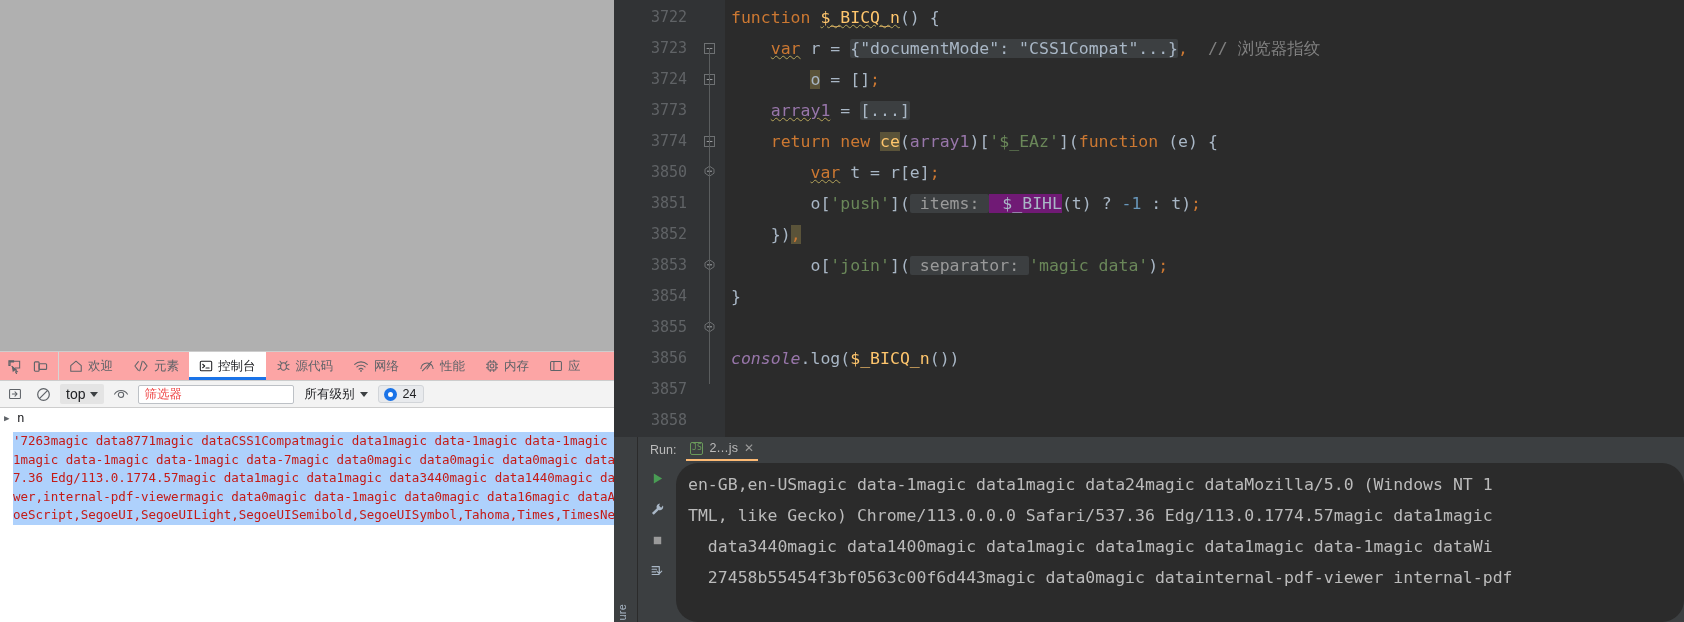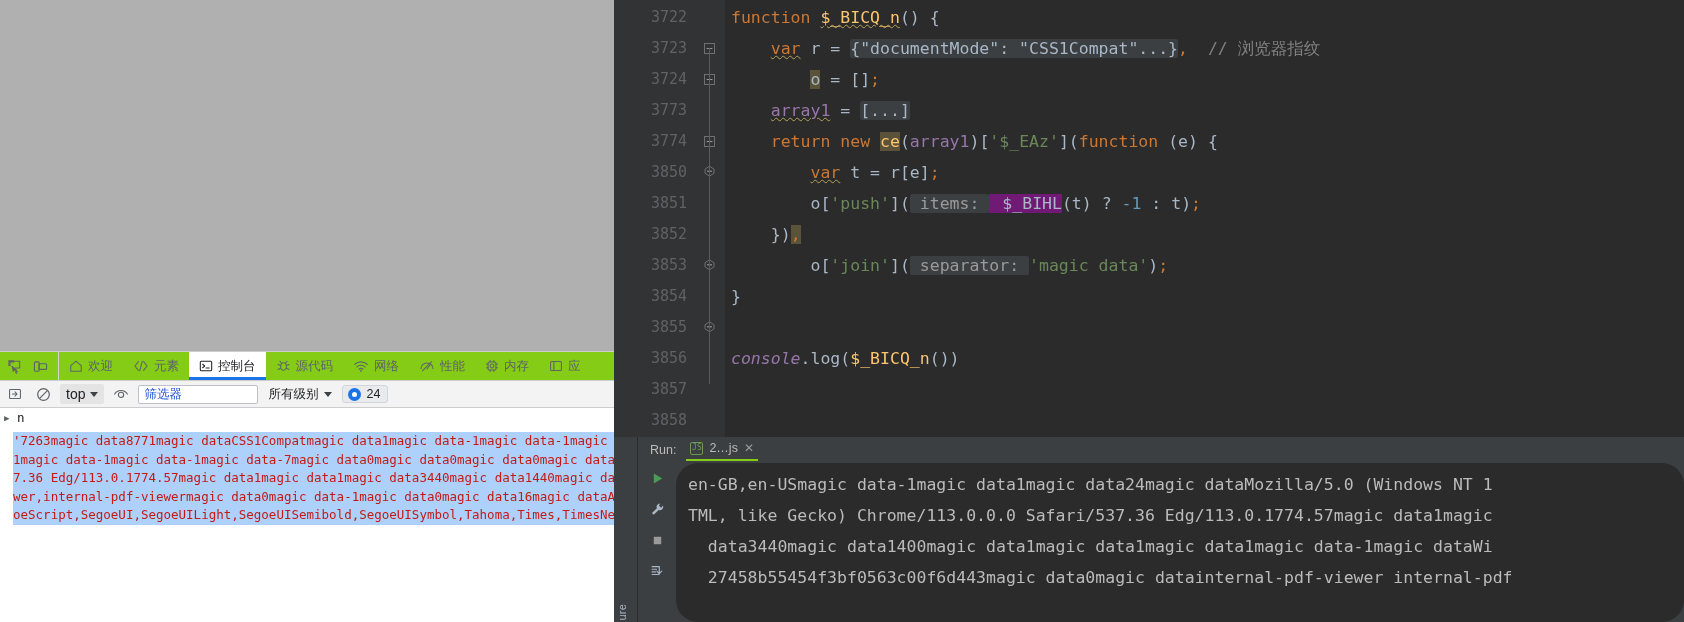--- a/index.html
+++ b/index.html
@@ -25,21 +25,21 @@
   .devtools {
     position: absolute; left: 0; top: 351px; width: 614px; height: 271px;
     background: #ffffff;
     border-top: 1px solid #cdcdcd;
     display: flex; flex-direction: column;
     overflow: hidden;
   }
   .dt-tabbar {
     height: 29px; flex: 0 0 29px;
     display: flex; align-items: stretch;
-    background: #84cc16;
+    background: #fca5a5;
     border-bottom: 1px solid #cdcdcd;
     position: relative;
   }
   .dt-leftbtns {
     display: flex; align-items: center; gap: 2px;
     padding: 0 6px 0 2px;
     border-right: 1px solid #d5d5d5;
   }
   .dt-iconbtn {
     width: 24px; height: 24px;
@@ -72,23 +72,23 @@
     border-bottom: 1px solid #cdcdcd;
   }
   .fb-icon { width: 22px; height: 22px; display:flex; align-items:center; justify-content:center; color:#5f6368; }
   .ctx-select {
     display: flex; align-items: center; gap: 5px;
     background: #e4e4e4; border-radius: 2px;
     padding: 2px 6px; font-size: 14px; color: #202124;
   }
   .caret { width: 0; height: 0; border-left: 4px solid transparent; border-right: 4px solid transparent; border-top: 5px solid #3c4043; }
   .filter-input {
-    width: 120px; height: 19px;
+    width: 156px; height: 19px;
     background: #ffffff; border: 1px solid #bdc1c6; border-radius: 2px;
-    font-size: 12.5px; color: #1d4ed8;
+    font-size: 12.5px; color: #ef4444;
     padding: 0 5px; line-height: 17px;
   }
   .level-select {
     display: flex; align-items: center; gap: 6px;
     font-size: 12.5px; color: #202124; padding: 2px 4px;
   }
   .badge-info {
     display: flex; align-items: center; gap: 5px;
     background: #e8eaed; border: 1px solid #d2d5d9; border-radius: 3px;
     padding: 1px 7px 1px 5px; font-size: 12.5px; color: #202124;
@@ -211,21 +211,21 @@
     height: 26px; flex: 0 0 26px;
     display: flex; align-items: center; gap: 10px;
     background: #3c3f41; padding-left: 12px;
     font-family: "Liberation Sans", sans-serif;
   }
   .run-label { font-size: 12.5px; color: #bbbbbb; }
   .run-tab {
     display:flex; align-items:center; gap: 6px;
     font-size: 12.5px; color: #bbbbbb;
     padding: 2px 4px 4px 4px;
-    border-bottom: 2px solid #84cc16;
+    border-bottom: 2px solid #fdba74;
   }
   .js-badge {
     width: 13px; height: 13px; border-radius: 2px;
     border: 1.4px solid #6a9a5b; color: #6a9a5b;
     font-size: 8px; line-height: 10px; text-align: center;
     font-family:"DejaVu Sans Mono", monospace;
   }
   .run-close { color: #9a9a9a; font-size: 12px; }
   .run-body { flex: 1 1 auto; display: flex; overflow: hidden; }
   .run-toolcol {

